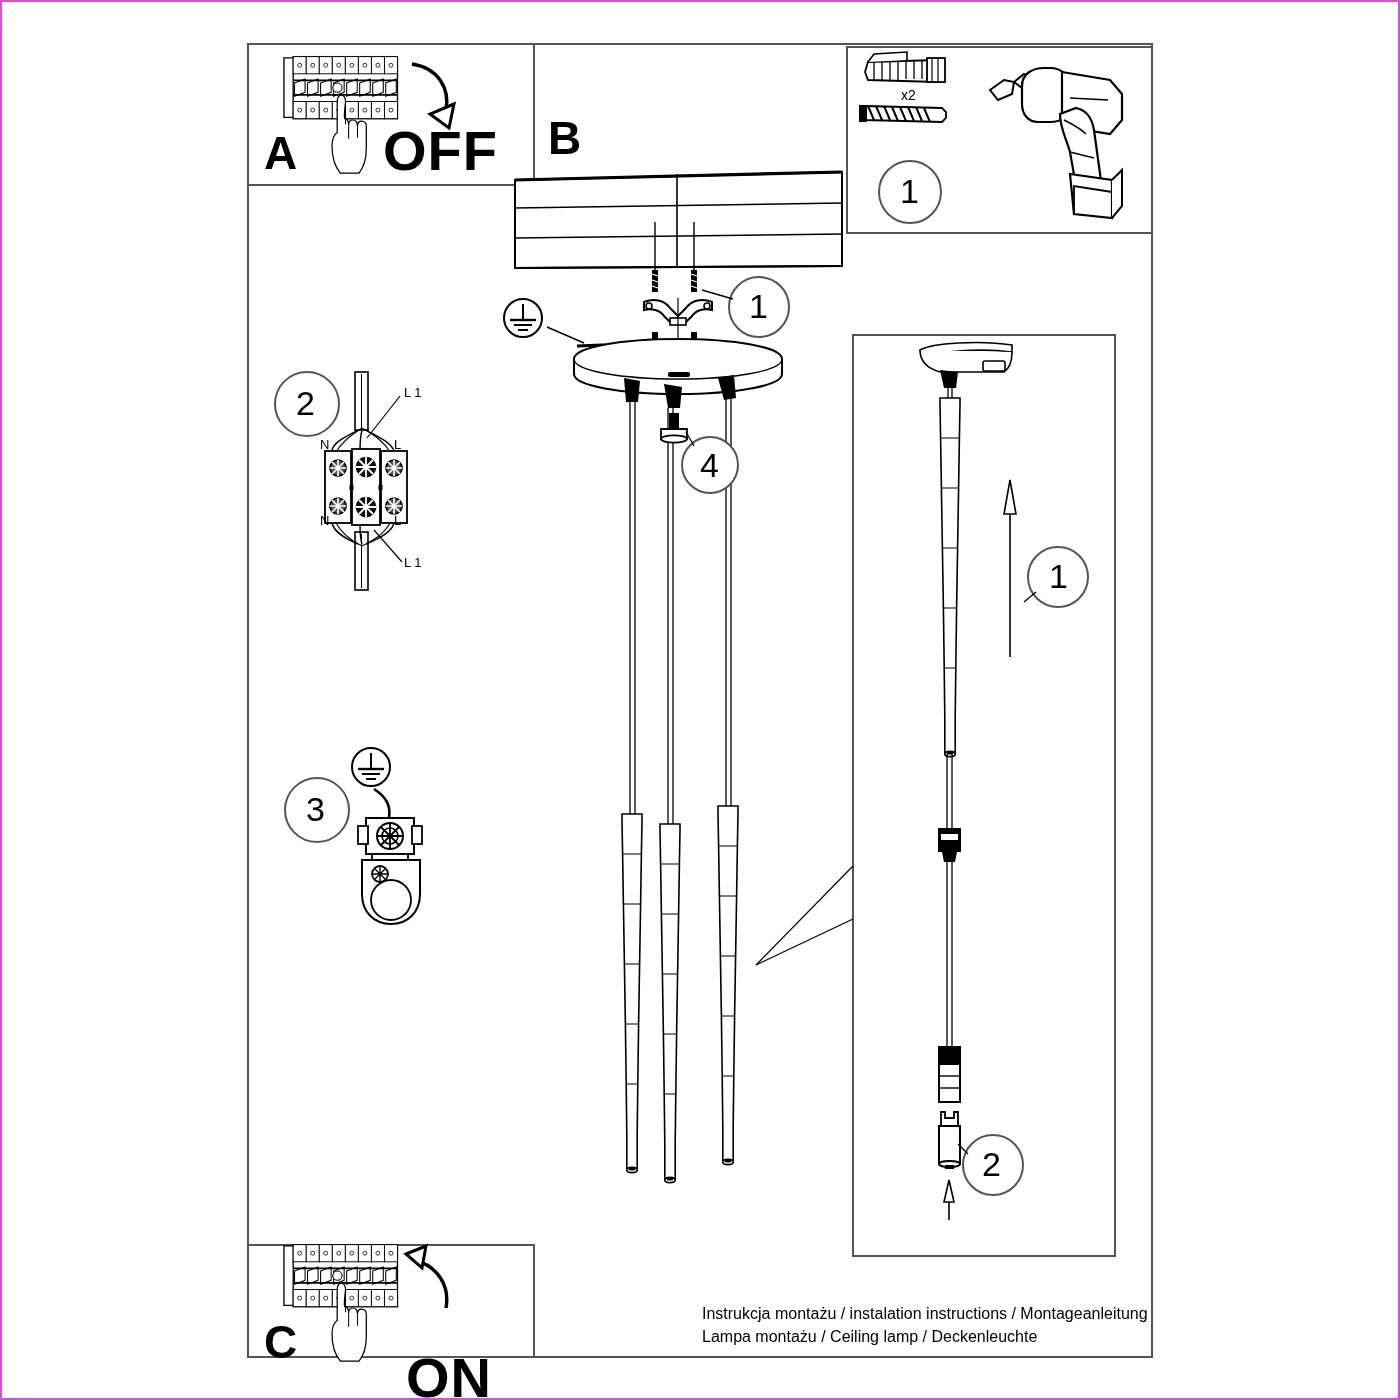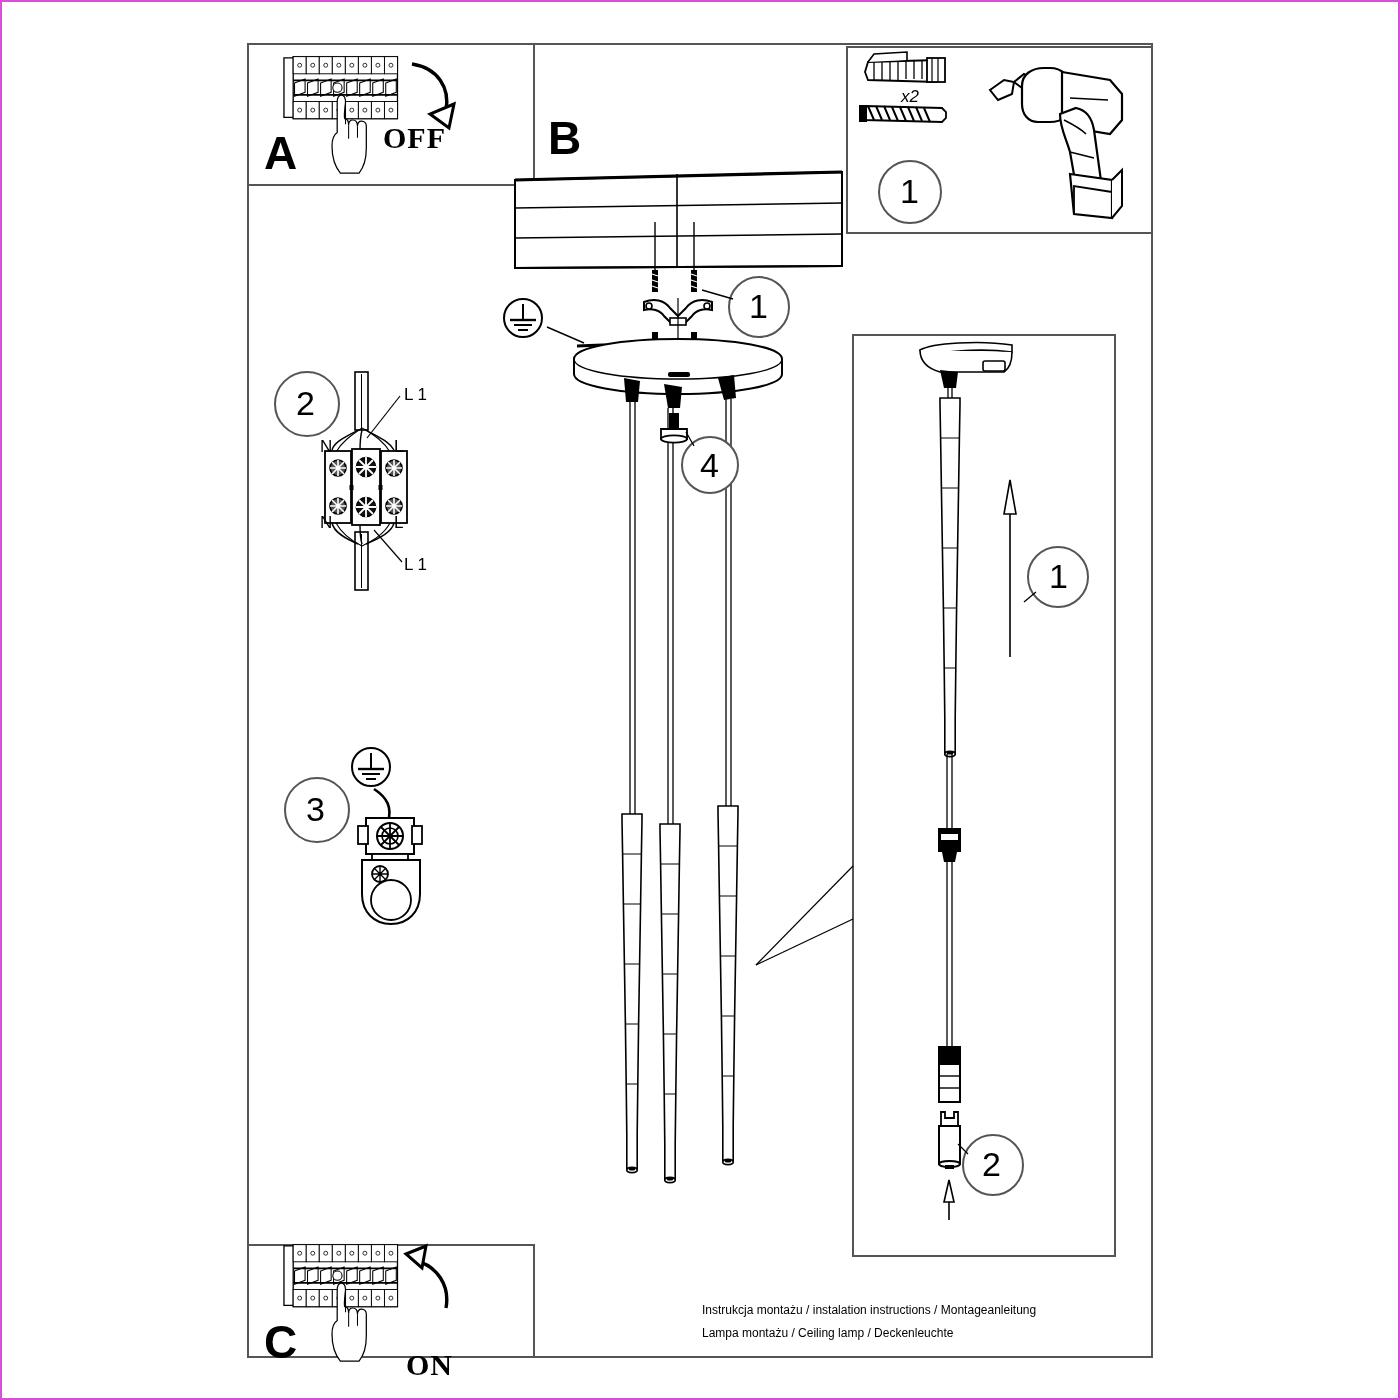--- a/index.html
+++ b/index.html
@@ -4,24 +4,24 @@
 <style>
   html,body{margin:0;padding:0;background:#fff;}
   body{width:1400px;height:1400px;position:relative;overflow:hidden;
        font-family:"Liberation Sans",sans-serif;color:#000;}
   #page{position:absolute;left:0;top:0;width:1400px;height:1400px;
         border:2px solid #d94fd9;box-sizing:border-box;background:#fff;}
   svg{display:block;}
   .sheet{position:absolute;left:0;top:0;width:1400px;height:1400px;}
   .txt{position:absolute;white-space:nowrap;line-height:1;}
   .lbl-big{font-size:46px;font-weight:bold;letter-spacing:1px;}
-  .lbl-off{font-size:30px;font-weight:bold;letter-spacing:1px;font-family:Liberation Serif, serif;}
-  .lbl-wire{font-size:17px;}
-  .lbl-x2{font-size:17px;font-style:italic;}
-  .caption{font-size:12px;line-height:1.45;}
+  .lbl-off{font-size:56px;font-weight:bold;letter-spacing:1px;}
+  .lbl-wire{font-size:13px;}
+  .lbl-x2{font-size:14px;}
+  .caption{font-size:16px;line-height:1.45;}
   .cnum{font-size:34px;}
 </style>
 </head>
 <body>
 
 <div id="page">
 
   <svg class="sheet" viewBox="0 0 1400 1400">
     <defs>
       <g id="earthSym">

